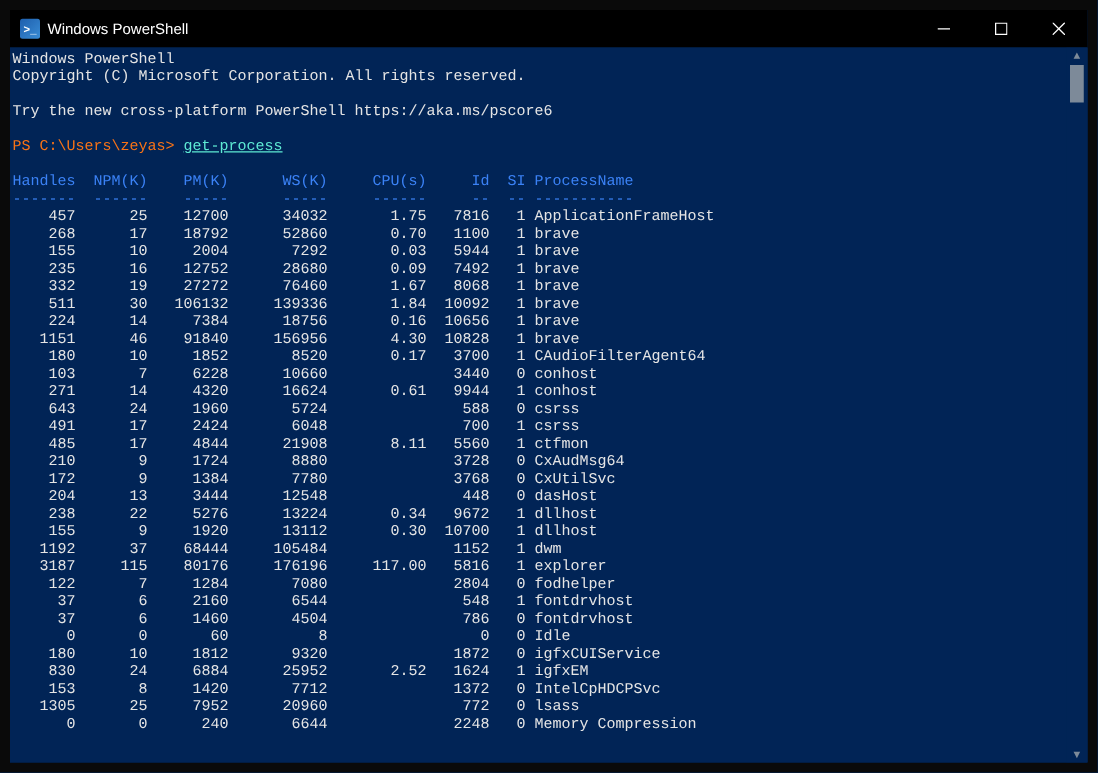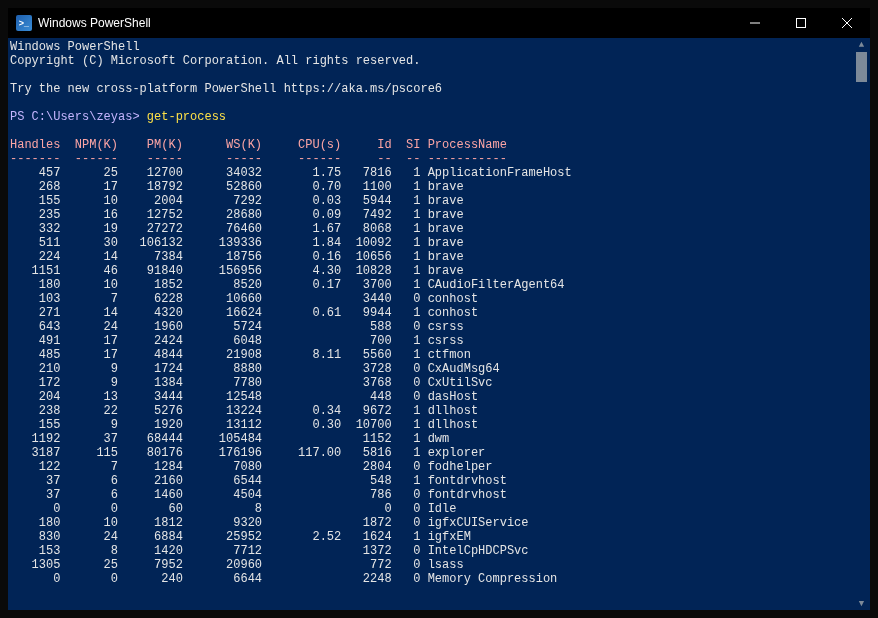--- a/index.html
+++ b/index.html
@@ -88,23 +88,23 @@
     position: absolute;
     left: 4px;
     width: 9px;
     height: 9px;
     color: #7d8a99;
     font-size: 9px;
     text-align: center;
   }
   .scroll-arrow.up { top: 2px; }
   .scroll-arrow.down { bottom: 2px; }
-  .prompt { color: #c4b5fd; }
-  .cmd { color: #fde047; }
-  .header-line { color: #fca5a5; }
+  .prompt { color: #f97316; }
+  .cmd { color: #5eead4; text-decoration: underline; }
+  .header-line { color: #3b82f6; }
 </style>
 </head>
 <body>
 
 <div class="window">
   <div class="titlebar">
     <div class="titlebar-icon">
         <span>&gt;_</span>
       </div>
     <div class="titlebar-title">Windows PowerShell</div>

